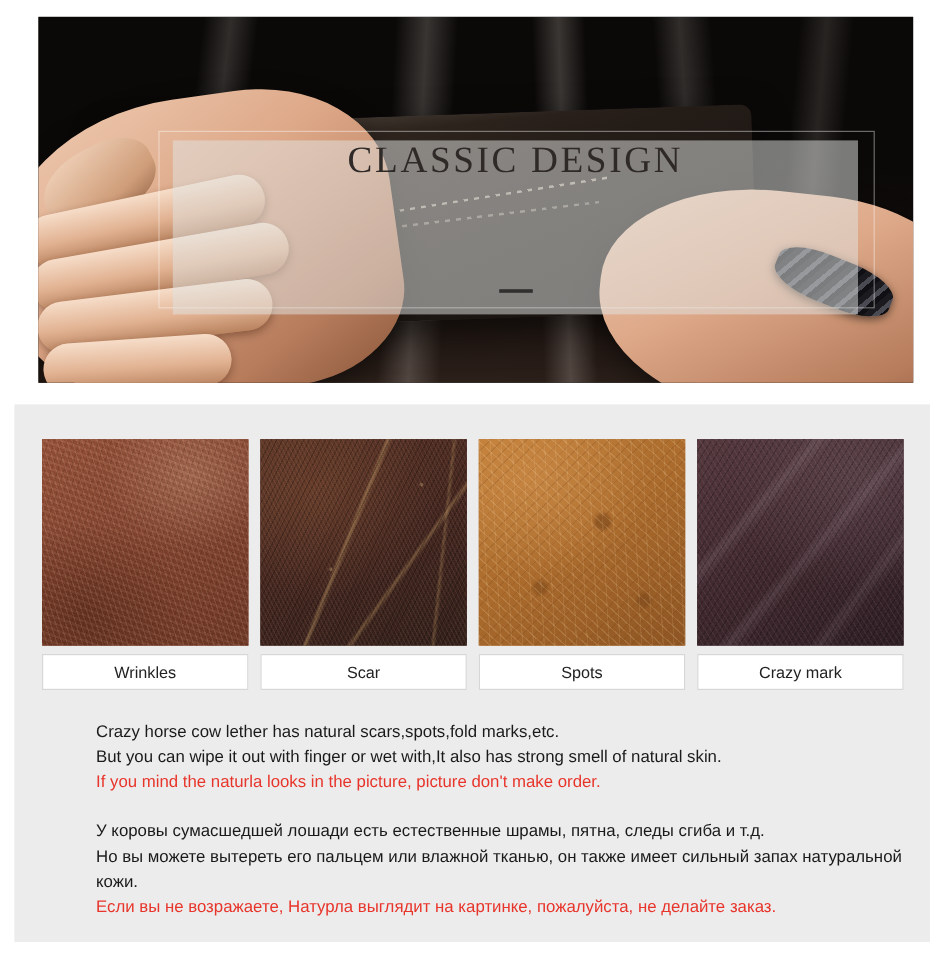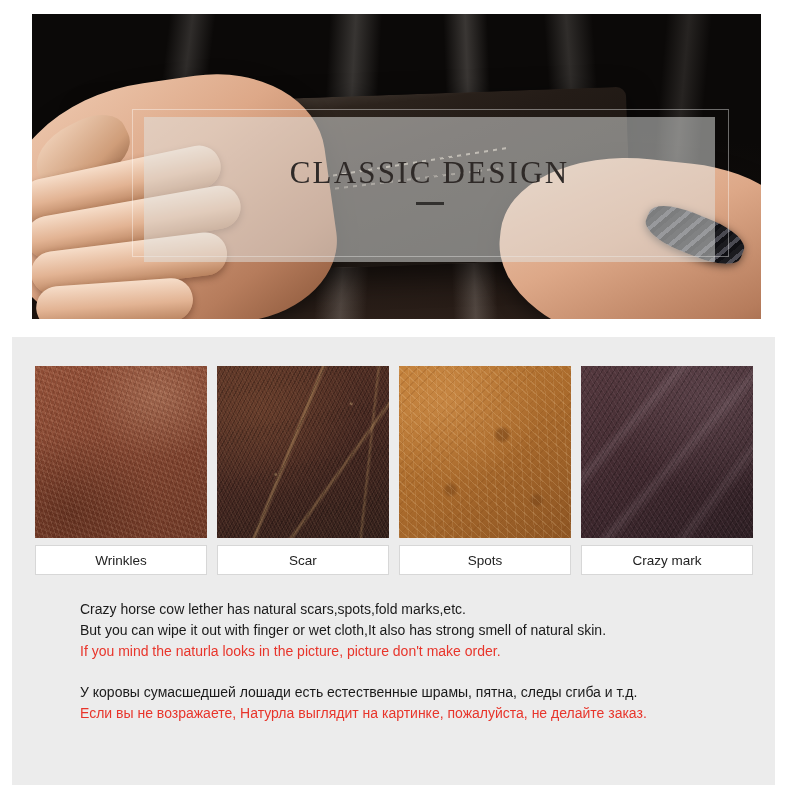--- a/index.html
+++ b/index.html
@@ -154,21 +154,21 @@
   }
   .hero-text {
     position: absolute;
     left: 112px;
     top: 103px;
     width: 571px;
     height: 145px;
     display: flex;
     flex-direction: column;
     align-items: center;
-    justify-content: center;
+    justify-content: space-between;
   }
   .hero-title {
     font-family: "Liberation Serif", serif;
     font-size: 31px;
     letter-spacing: 2.2px;
     color: #2f2a28;
     line-height: 1;
     margin: 0 0 14px 0;
     white-space: nowrap;
   }
@@ -346,22 +346,23 @@
 
       <div class="swatch-cell">
         <div class="swatch-img tex-fold"></div>
         <div class="swatch-label">Crazy mark</div>
       </div>
 
     </div>
 
     <div class="copy">
       <p>Crazy horse cow lether has natural scars,spots,fold marks,etc.</p>
-      <p>But you can wipe it out with finger or wet cloth,It also has strong smell of natural skin.</p>
+      <p>But you can wipe it out with finger or wet with,It also has strong smell of natural skin.</p>
       <p class="warn">If you mind the naturla looks in the picture, picture don't make order.</p>
       <div class="gap"></div>
       <p>У коровы сумасшедшей лошади есть естественные шрамы, пятна, следы сгиба и т.д.</p>
+      <p class="ru">Но вы можете вытереть его пальцем или влажной тканью, он также имеет сильный запах натуральной кожи.</p>
       <p class="warn">Если вы не возражаете, Натурла выглядит на картинке, пожалуйста, не делайте заказ.</p>
     </div>
 
   </div>
 
 </div>
 
 </body></html>

